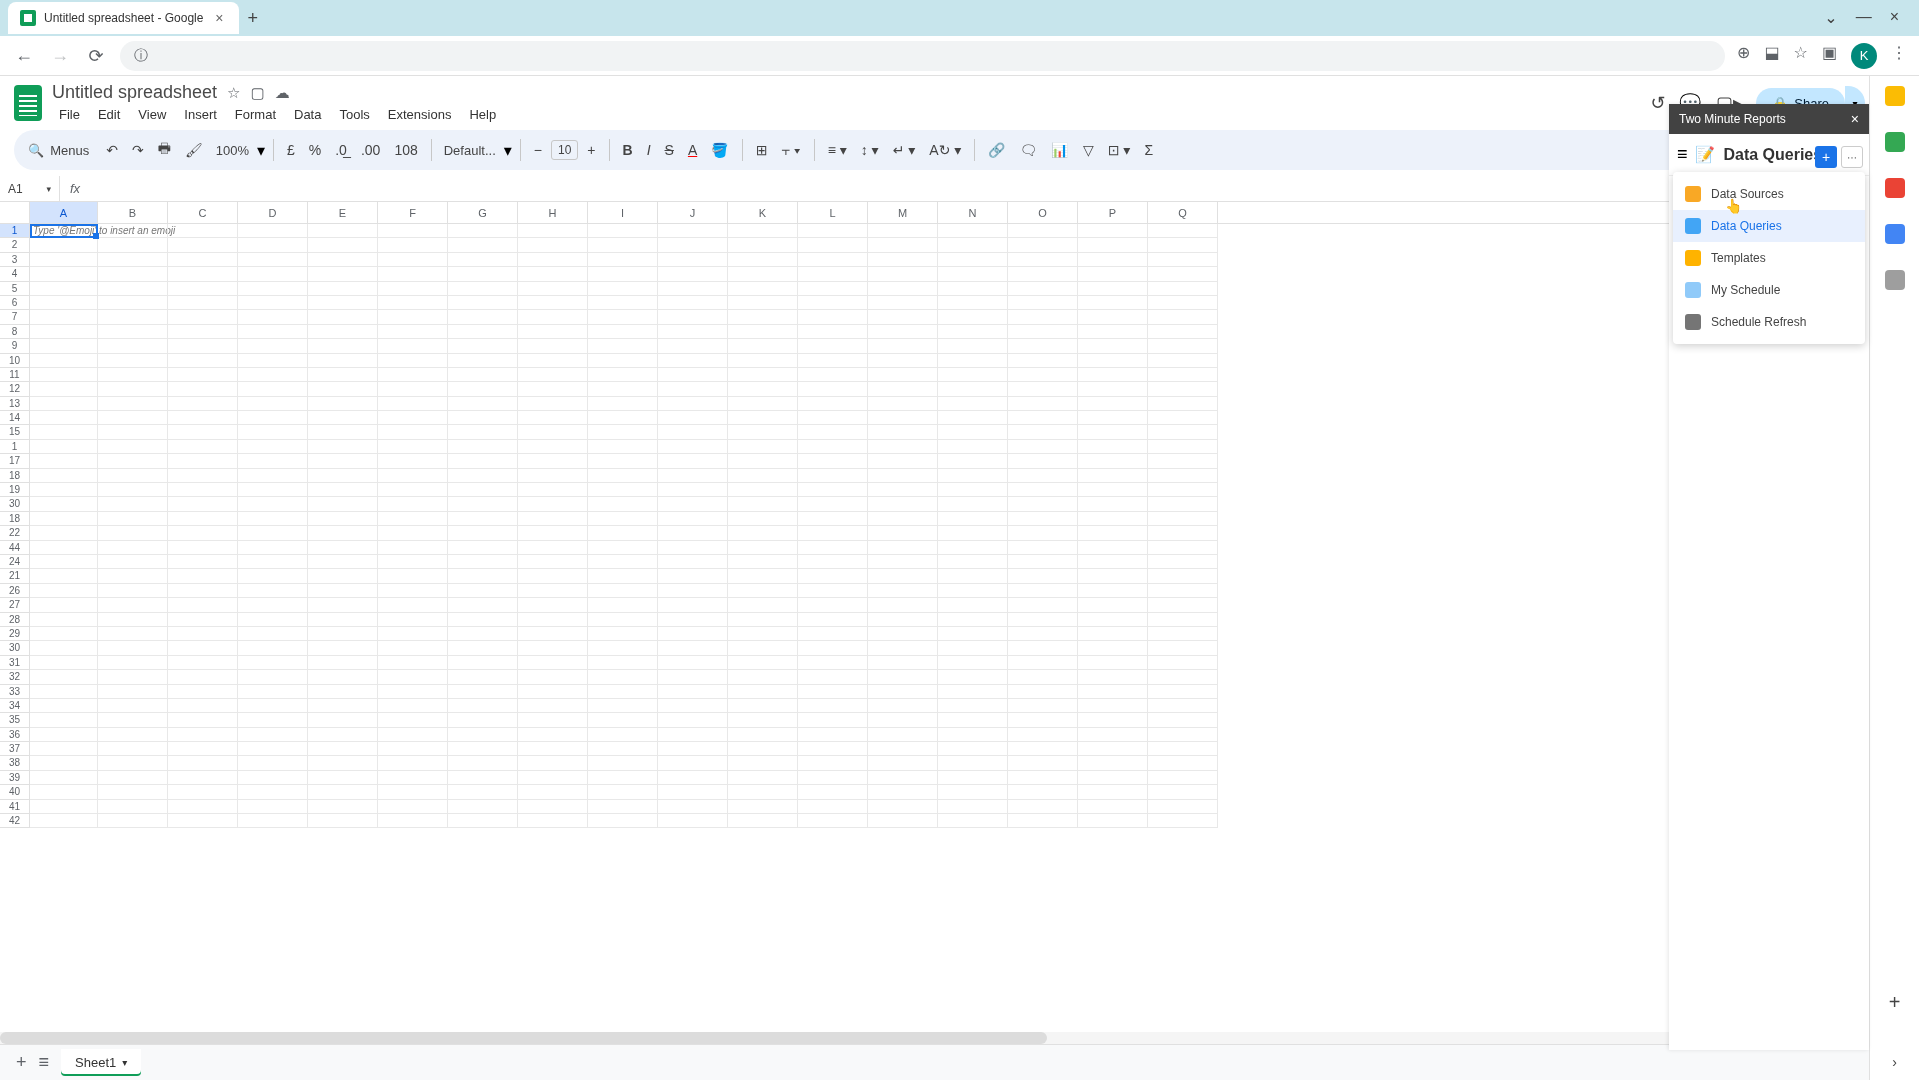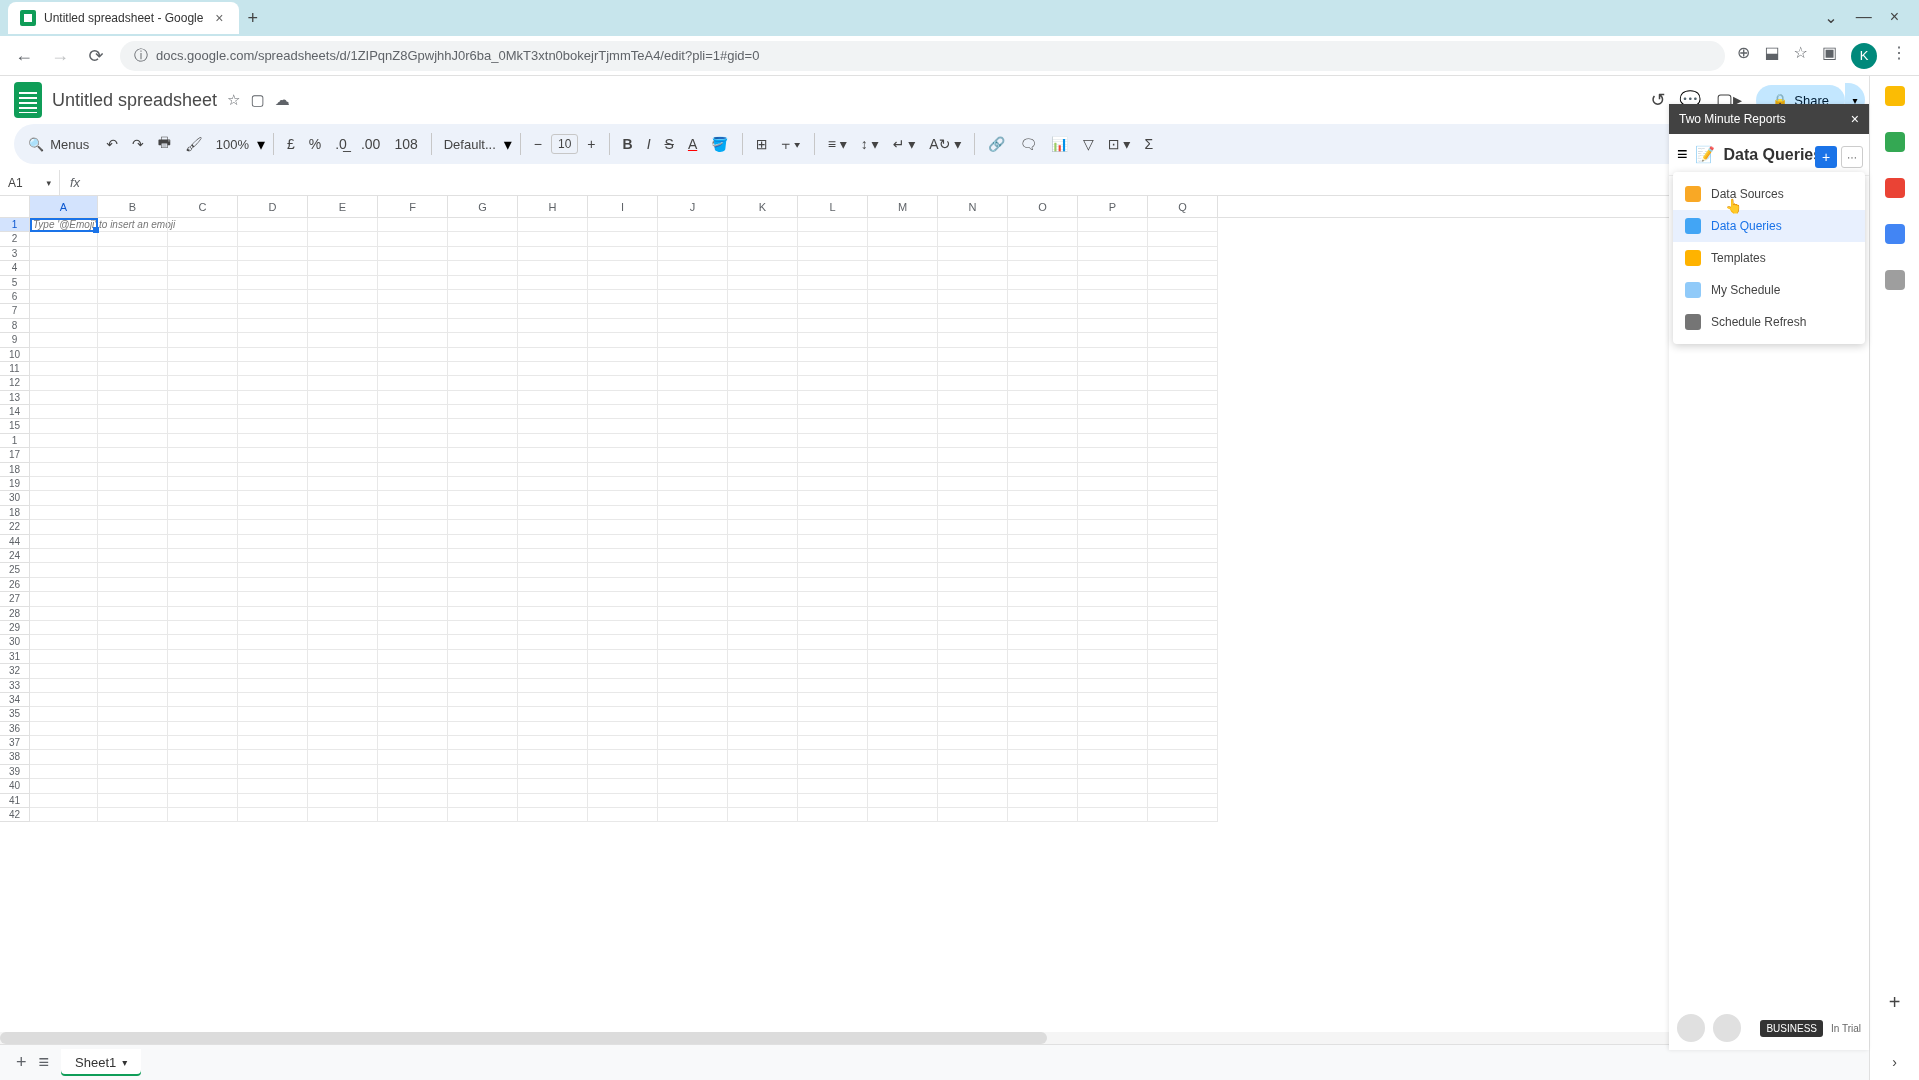--- a/index.html
+++ b/index.html
@@ -122,21 +122,20 @@
     <span>×</span>
   </div>
 </div>
 
 <div class="address-bar">
   <span class="nav-btn">←</span>
   <span class="nav-btn" style="opacity:.4">→</span>
   <span class="nav-btn">⟳</span>
   <div class="url-bar">
     <span class="url-icon">ⓘ</span>
-    <span class="url-text">docs.google.com/spreadsheets/d/1ZIPqnZ8GpwjhhJ0r6ba_0MkT3xtn0bokejrTjmmTeA4/edit?pli=1#gid=0</span>
   </div>
   <div class="addr-icons">
     <span class="addr-icon">⊕</span>
     <span class="addr-icon">⬓</span>
     <span class="addr-icon">☆</span>
     <span class="addr-icon">▣</span>
     <span class="avatar-k">K</span>
     <span class="addr-icon">⋮</span>
   </div>
 </div>
@@ -144,20 +143,31 @@
 <div class="app-area">
   <div class="app-header">
     <div class="sheets-logo"></div>
     <div class="title-area">
       <div class="title-row">
         <span class="doc-title">Untitled spreadsheet</span>
         <span class="title-icon">☆</span>
         <span class="title-icon">▢</span>
         <span class="title-icon">☁</span>
       </div>
+      <div class="menu-row" id="menu-row">
+          <span class="menu-item">File</span>
+          <span class="menu-item">Edit</span>
+          <span class="menu-item">View</span>
+          <span class="menu-item">Insert</span>
+          <span class="menu-item">Format</span>
+          <span class="menu-item">Data</span>
+          <span class="menu-item">Tools</span>
+          <span class="menu-item">Extensions</span>
+          <span class="menu-item">Help</span>
+        </div>
     </div>
     <div class="header-actions">
       <span class="ha-icon">↺</span>
       <span class="ha-icon">💬</span>
       <span class="ha-icon">▢▸</span>
       <div class="share-btn">
         <span>🔒</span>
         <span>Share</span>
       </div>
       <span class="share-more">▾</span>
@@ -275,21 +285,21 @@
             <div class="row-h">15</div>
             <div class="row-h">1</div>
             <div class="row-h">17</div>
             <div class="row-h">18</div>
             <div class="row-h">19</div>
             <div class="row-h">30</div>
             <div class="row-h">18</div>
             <div class="row-h">22</div>
             <div class="row-h">44</div>
             <div class="row-h">24</div>
-            <div class="row-h">25</div>
+            <div class="row-h">21</div>
             <div class="row-h">26</div>
             <div class="row-h">27</div>
             <div class="row-h">28</div>
             <div class="row-h">29</div>
             <div class="row-h">30</div>
             <div class="row-h">31</div>
             <div class="row-h">32</div>
             <div class="row-h">33</div>
             <div class="row-h">34</div>
             <div class="row-h">35</div>
@@ -1164,21 +1174,15 @@
       </div>
       <div class="ext-item">
         <span class="ext-item-icon" style="background: rgb(144, 202, 249);"></span>
         <span>My Schedule</span>
       </div>
       <div class="ext-item">
         <span class="ext-item-icon" style="background: rgb(117, 117, 117);"></span>
         <span>Schedule Refresh</span>
       </div>
     </div>
-  <div class="ext-footer">
-    <span class="ext-footer-icon"></span>
-    <span class="ext-footer-icon"></span>
-    <span class="ext-badge">BUSINESS</span>
-    <span class="ext-trial">In Trial</span>
-  </div>
 </div>
 
 <span class="fake-cursor">👆</span>
 
 </body></html>

